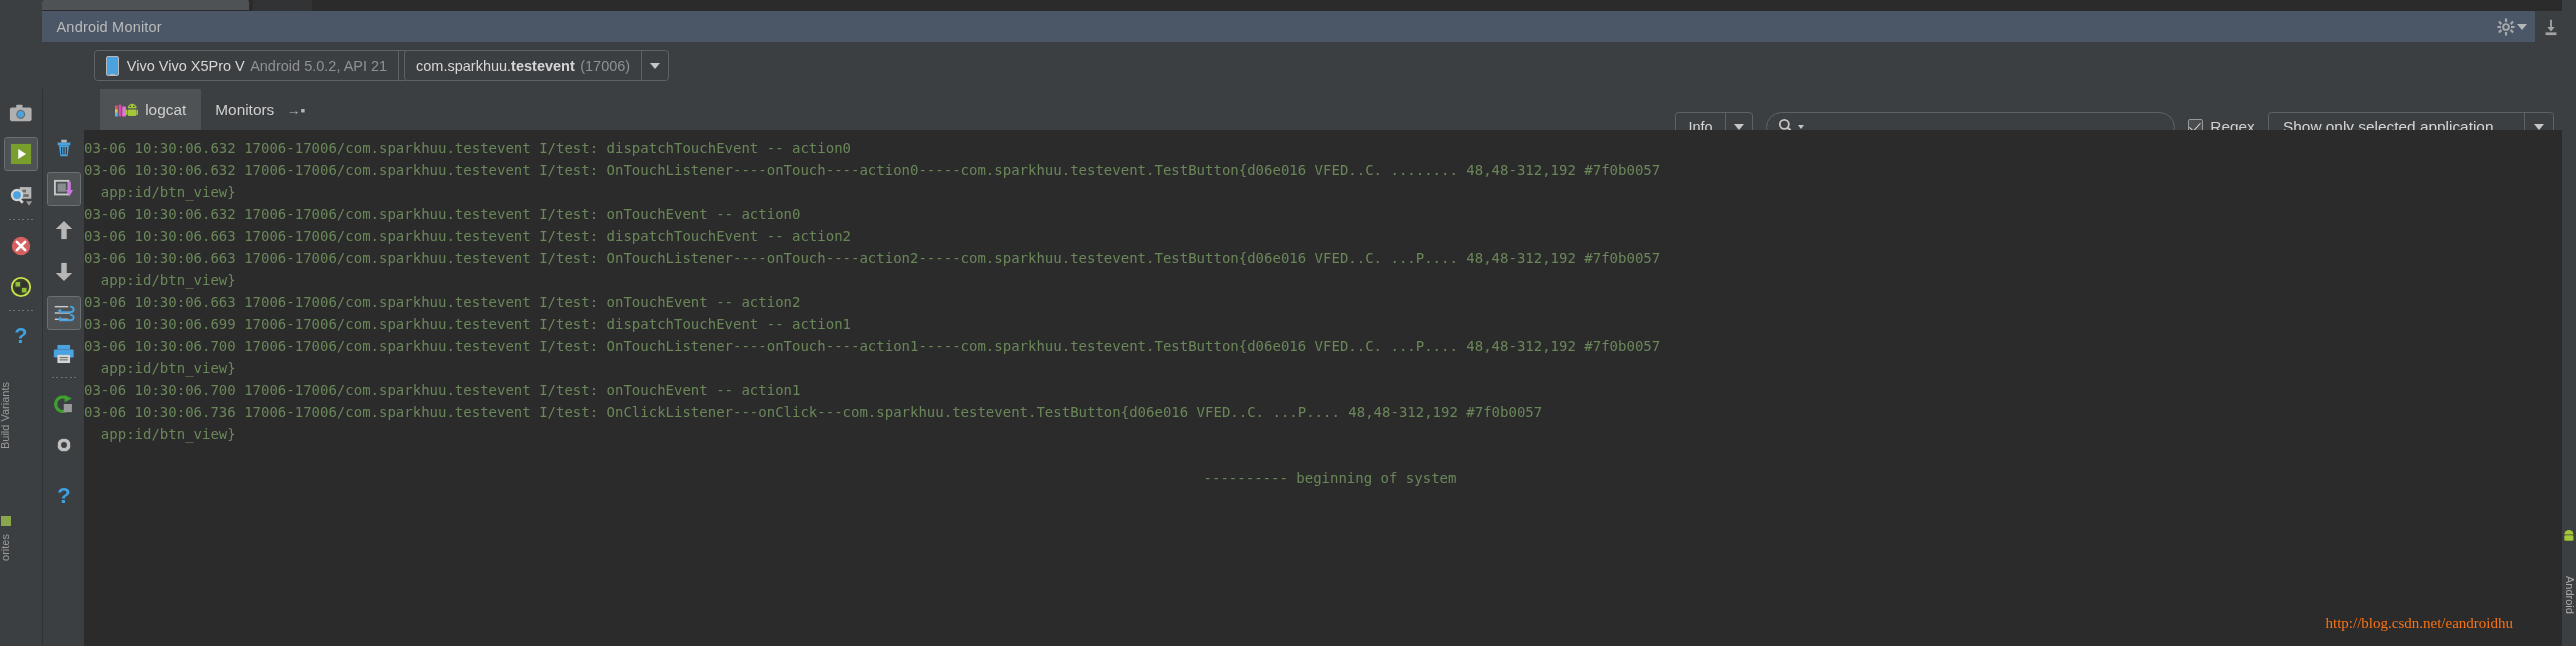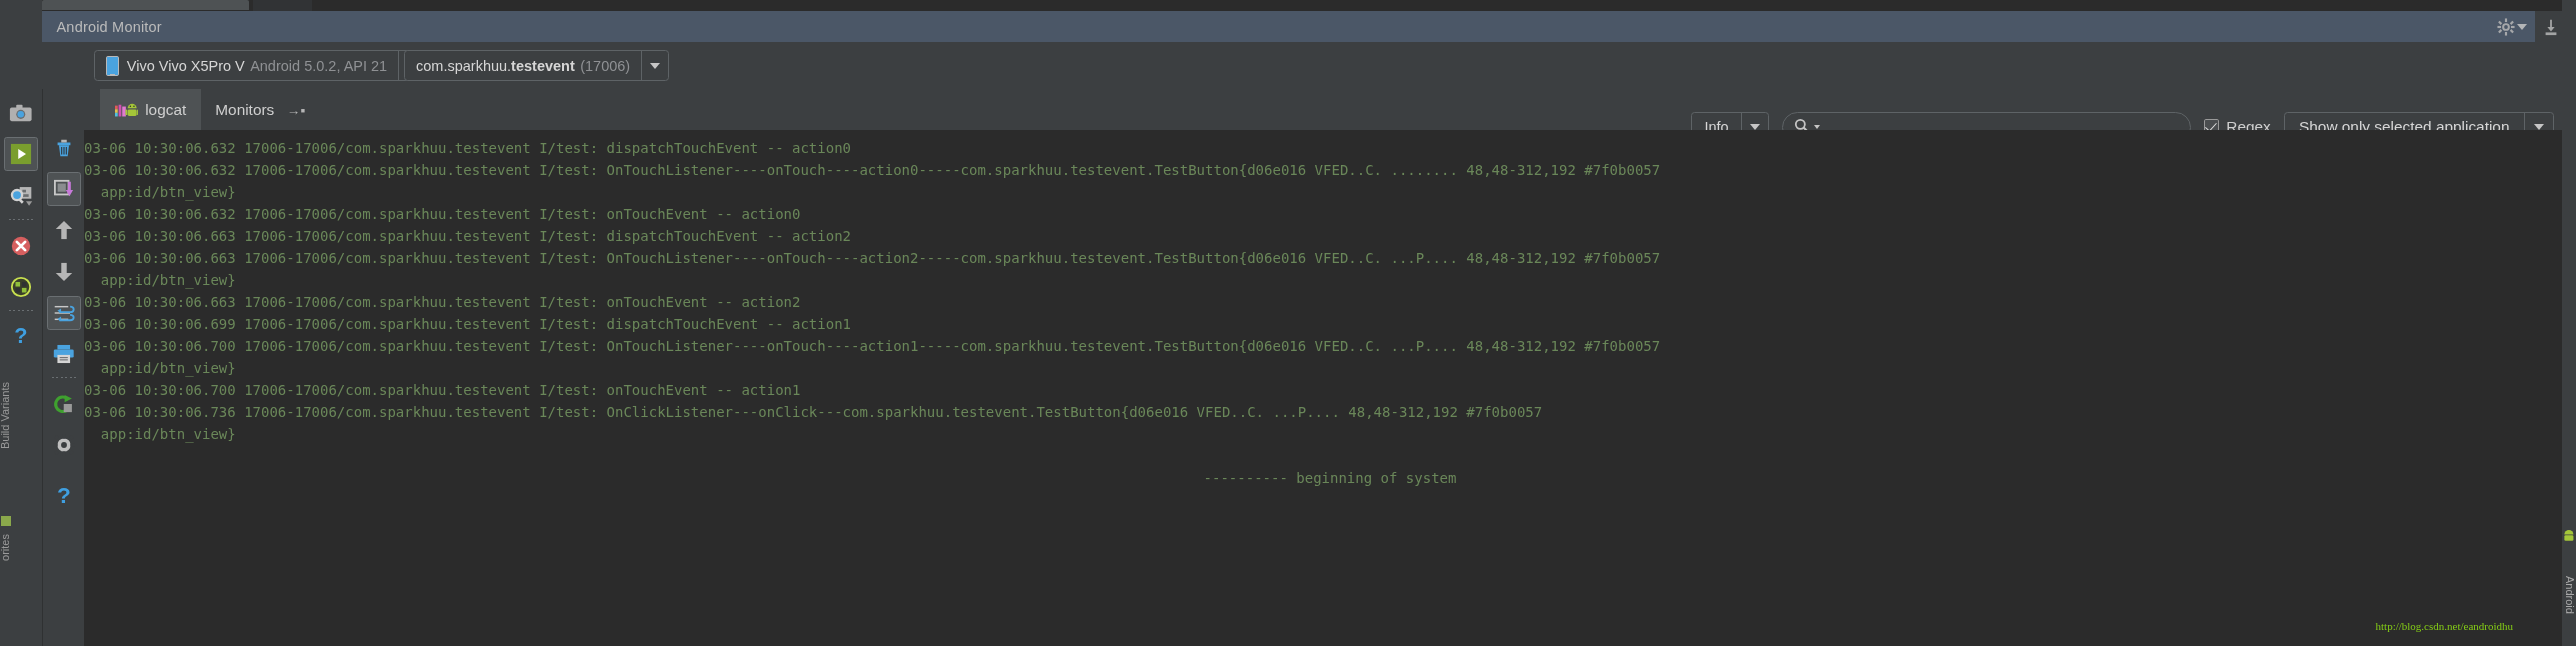--- a/index.html
+++ b/index.html
@@ -111,21 +111,21 @@
   .regex-wrap { display:flex; align-items:center; gap:7.2px; cursor:pointer; }
   .checkbox {
     width:15.4px;height:15.4px;border:0.9px solid #9a9a9a;border-radius:1.8px;background:#4a4d4f;
     position:relative;
   }
   .checkbox.checked::after{
     content:"";position:absolute;left:3.6px;top:0px;width:4.5px;height:10px;
     border:solid #dcdcdc;border-width:0 1.8px 1.8px 0;transform:rotate(42deg);
   }
   .regex-label { color:#cfcfcf; font-size:15.4px; }
-  .app-combo { height:31px;border:0.9px solid #5e6366;border-radius:3.6px;display:flex; }
+  .app-combo { height:31px;border:0.9px solid #5e6366;border-radius:3.6px;display:flex;gap:16px; }
   .app-combo .label { display:flex;align-items:center;padding:0 14.5px;color:#d6d6d6;font-size:15.4px;white-space:nowrap; }
   .app-combo .arrowcell { width:29px;border-left:0.9px solid #5e6366;display:flex;align-items:center;justify-content:center; }
 
   
   .logarea {
     position:absolute; left:84px; top:130px; width:2478px; height:516px;
     background:#2b2b2b; overflow:hidden;
   }
   .logline {
     color:#6a8759; font-family:"DejaVu Sans Mono","Liberation Mono",monospace;
@@ -155,21 +155,21 @@
     position:absolute; left:-0.9px; color:#9a9a9a; font-size:11px;
     writing-mode: vertical-rl; transform: rotate(180deg); white-space:nowrap;
   }
   #vlabel-build { top:1.8px; }
   #vlabel-fav { top:154px; }
   .vlabel-ico { position:absolute; left:0.9px; top:136px; width:10px; height:10px; background:#8aa84b; }
 
   
   .watermark {
     position:absolute; right:63px; bottom:14.5px;
-    color:#84cc16; font-size:11px; font-family:"Liberation Serif",serif;
+    color:#f97316; font-size:15px; font-family:"Liberation Serif",serif;
   }
 </style>
 </head>
 <body>
 
 <div class="topstrip">
   <div class="seg-a"></div>
   <div class="seg-b"></div>
   <div class="seg-c"></div>
   <div class="seg-d"></div>

